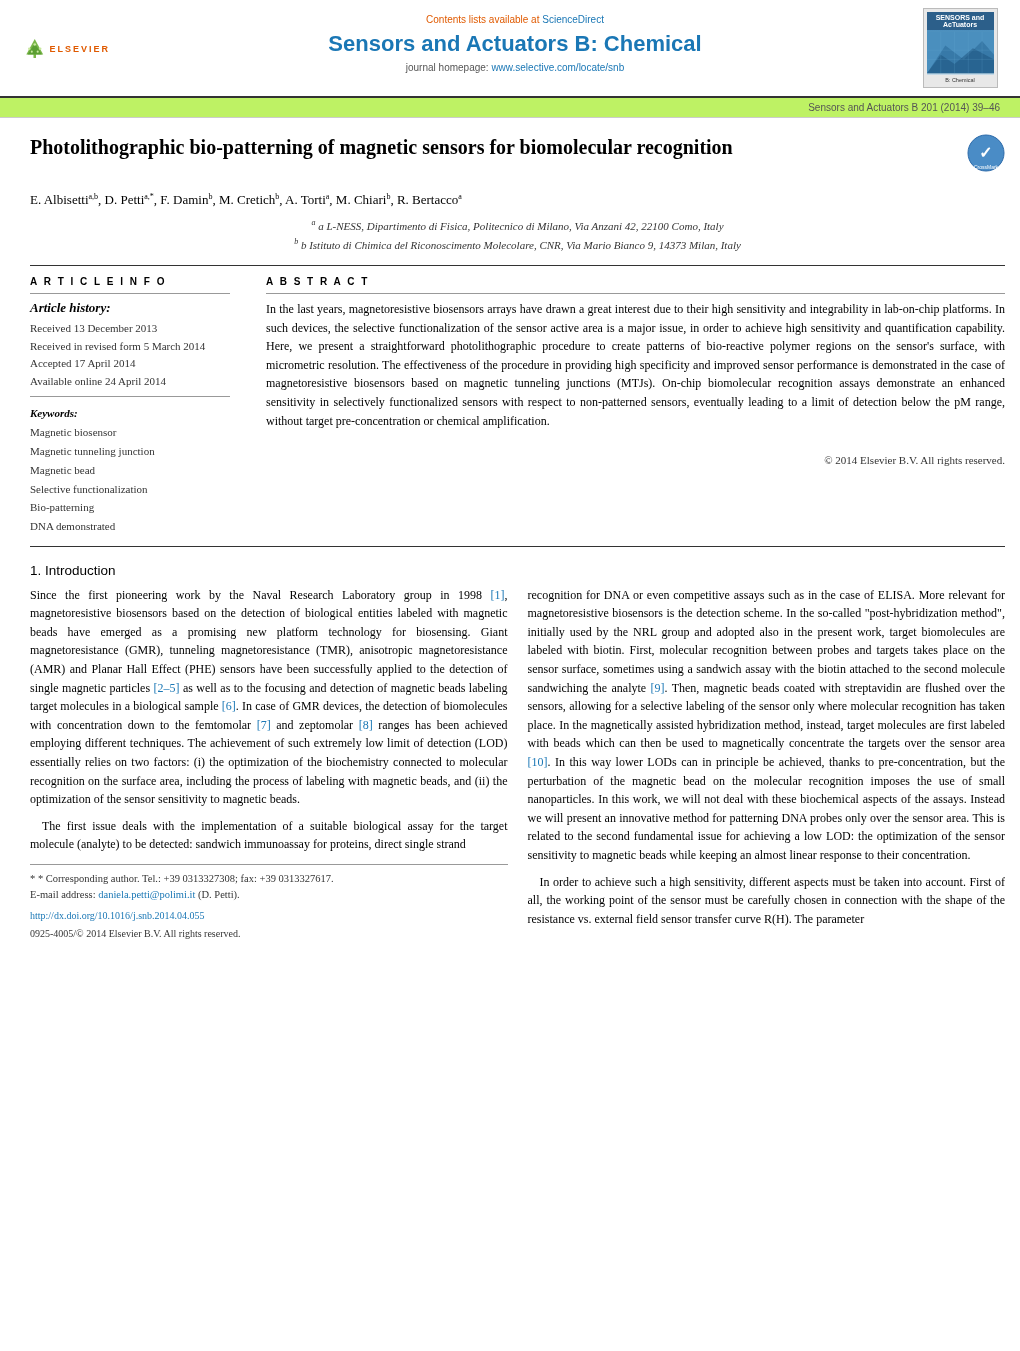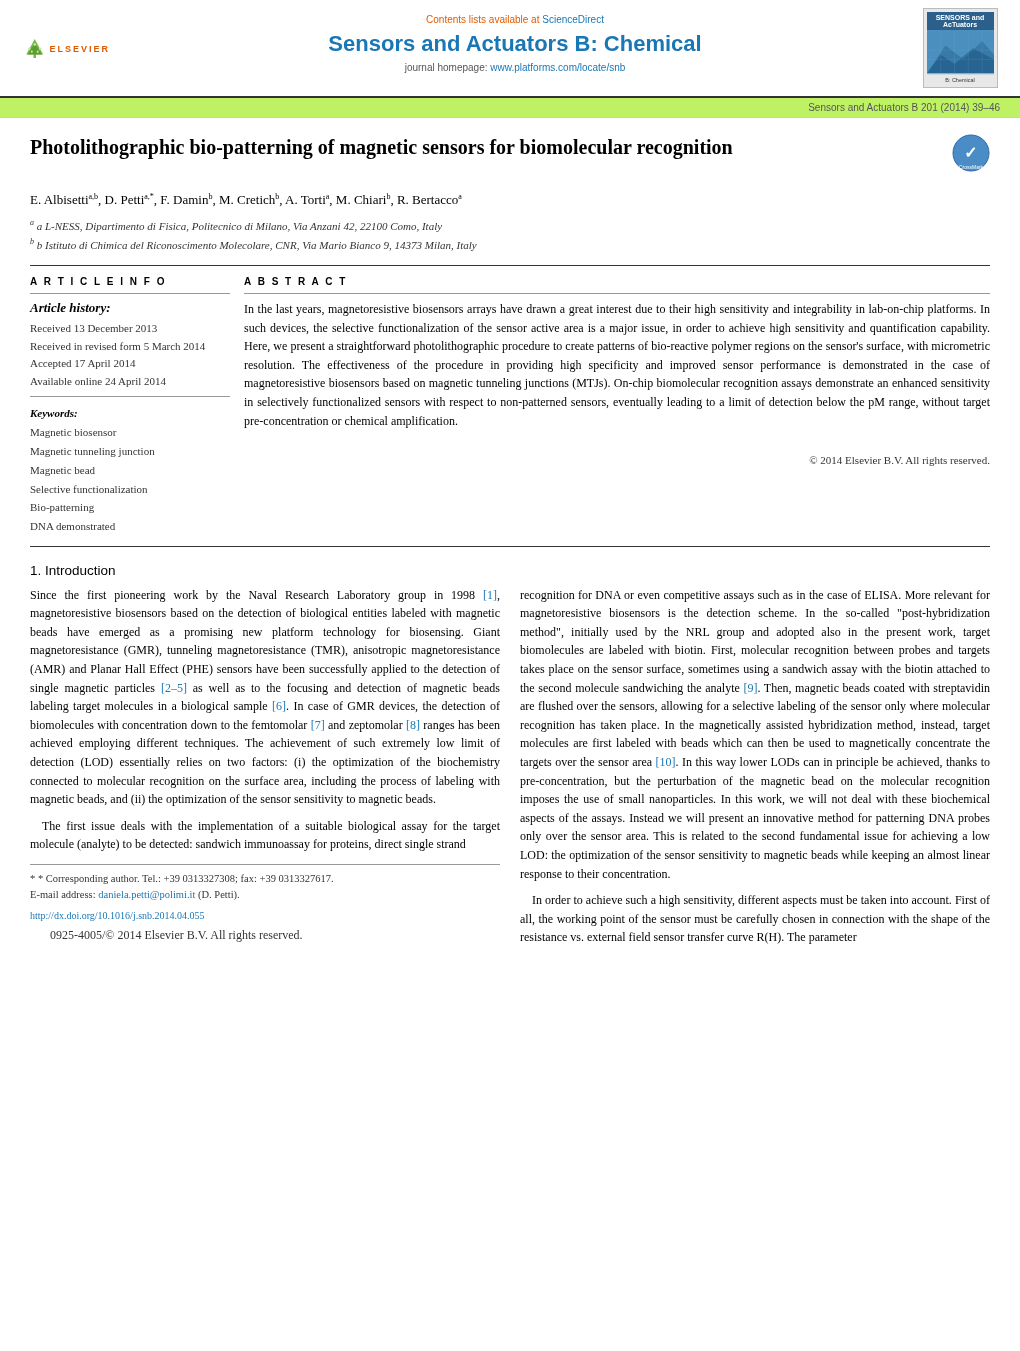--- a/index.html
+++ b/index.html
@@ -124,21 +124,21 @@
       border-bottom: 1px solid #ccc;
       padding: 4px 20px;
       font-family: Arial, sans-serif;
       font-size: 10px;
       color: #555;
       text-align: right;
     }
 
     
     .main-content {
-      padding: 16px 30px 16px 30px;
+      padding: 16px 15px 16px 30px;
     }
 
     
     .article-title-section {
       display: flex;
       align-items: flex-start;
       justify-content: space-between;
       margin-bottom: 8px;
       padding-bottom: 6px;
     }
@@ -162,38 +162,39 @@
     
     .affiliations {
       font-size: 11px;
       font-style: italic;
       color: #333;
       margin-bottom: 12px;
       line-height: 1.5;
     }
     .affil-line {
       margin-bottom: 2px;
+      text-align: center;
     }
 
     
     .article-divider {
       border: none;
       border-top: 1.5px solid #333;
       margin: 10px 0;
     }
     .article-divider-thin {
       border: none;
       border-top: 0.5px solid #999;
       margin: 6px 0;
     }
 
     
     .two-col-info {
       display: flex;
-      gap: 14px;
+      gap: 36px;
       margin-bottom: 10px;
     }
     .article-info-col {
       width: 200px;
       flex-shrink: 0;
     }
     .abstract-col {
       flex: 1;
     }
 
@@ -316,21 +317,21 @@
   </div>
 
   <div class="journal-center">
     <div class="sciencedirect-link">
       <span>Contents lists available at</span>
       <a href="#">ScienceDirect</a>
     </div>
     <div class="journal-title">Sensors and Actuators B: Chemical</div>
     <div class="journal-homepage">
       <span>journal homepage:</span>
-      <a href="#">www.platforms.com/locate/snb</a>
+      <a href="#">www.selective.com/locate/snb</a>
     </div>
   </div>
 
   <div class="sensors-logo-box">
     <div class="sensors-logo">
       <div class="sensors-logo-inner">SENSORS and<br>AcTuators</div>
       <div class="sensors-logo-img">
         <svg width="100%" height="100%" viewBox="0 0 73 45" xmlns="http://www.w3.org/2000/svg">
           <rect width="73" height="45" fill="#4a8fbe"></rect>
 
@@ -438,21 +439,21 @@
             <span>* Corresponding author. Tel.: +39 0313327308; fax: +39 0313327617.</span>
           </div>
           <div>
             <span>E-mail address:</span>
             <a href="#">daniela.petti@polimi.it</a>
             <span>(D. Petti).</span>
           </div>
           <div style="margin-top:6px;">
             <a href="#" style="color:#1a77b5;font-size:10px;">http://dx.doi.org/10.1016/j.snb.2014.04.055</a>
           </div>
-          <div style="font-size:12px;color:#333;margin-top:2px;margin-left:20px;">0925-4005/© 2014 Elsevier B.V. All rights reserved.</div>
+          <div style="font-size:10px;color:#333;margin-top:2px;">0925-4005/© 2014 Elsevier B.V. All rights reserved.</div>
         </div>
       </div>
 
       <div class="body-col">
         <p>recognition for DNA or even competitive assays such as in the case of ELISA. More relevant for magnetoresistive biosensors is the detection scheme. In the so-called "post-hybridization method", initially used by the NRL group and adopted also in the present work, target biomolecules are labeled with biotin. First, molecular recognition between probes and targets takes place on the sensor surface, sometimes using a sandwich assay with the biotin attached to the second molecule sandwiching the analyte <a href="#">[9]</a>. Then, magnetic beads coated with streptavidin are flushed over the sensors, allowing for a selective labeling of the sensor only where molecular recognition has taken place. In the magnetically assisted hybridization method, instead, target molecules are first labeled with beads which can then be used to magnetically concentrate the targets over the sensor area <a href="#">[10]</a>. In this way lower LODs can in principle be achieved, thanks to pre-concentration, but the perturbation of the magnetic bead on the molecular recognition imposes the use of small nanoparticles. In this work, we will not deal with these biochemical aspects of the assays. Instead we will present an innovative method for patterning DNA probes only over the sensor area. This is related to the second fundamental issue for achieving a low LOD: the optimization of the sensor sensitivity to magnetic beads while keeping an almost linear response to their concentration.</p>
         <p class="indent">In order to achieve such a high sensitivity, different aspects must be taken into account. First of all, the working point of the sensor must be carefully chosen in connection with the shape of the resistance vs. external field sensor transfer curve R(H). The parameter</p>
       </div>
     </div>
   </div>
 

